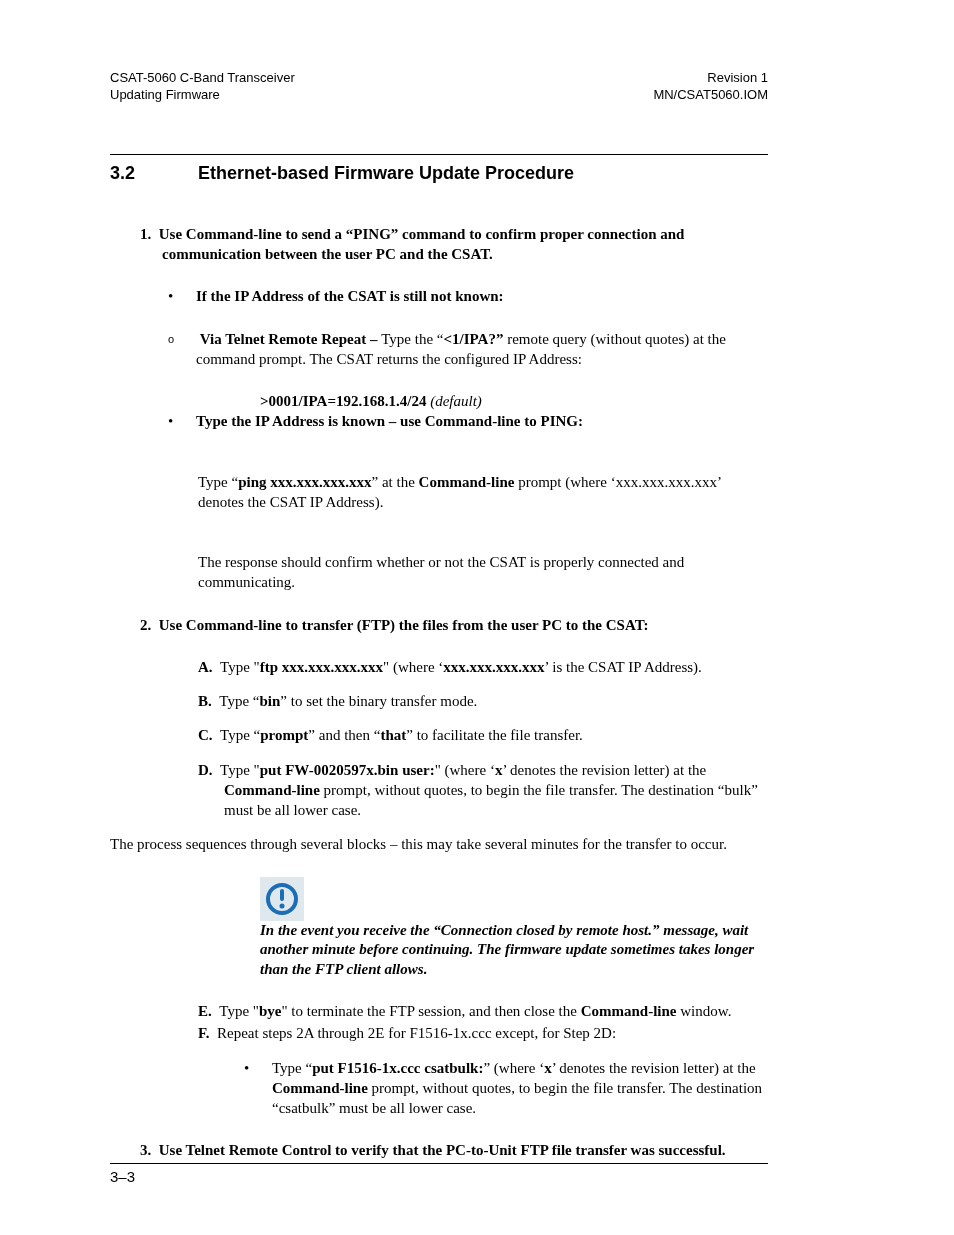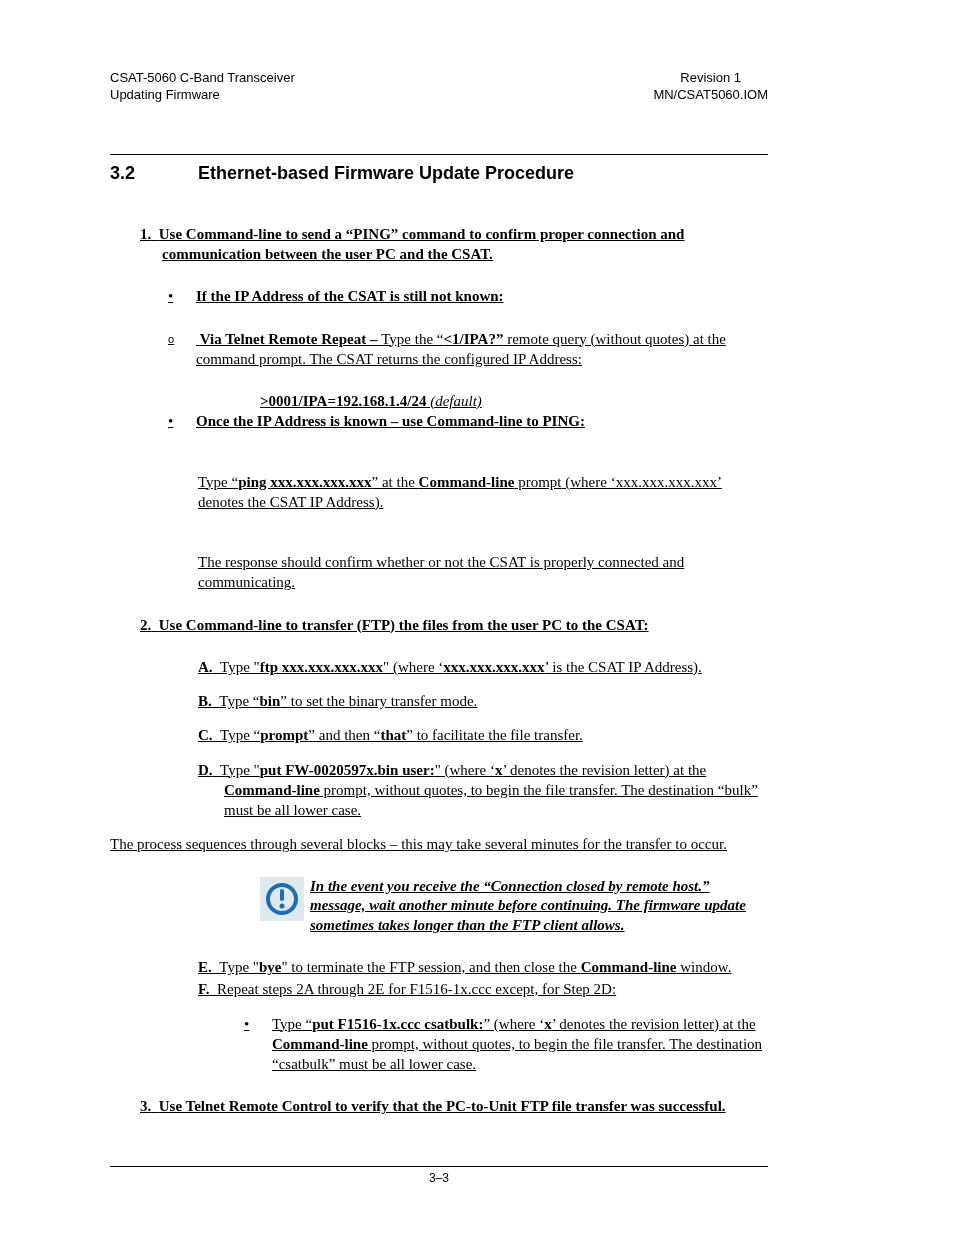--- a/index.html
+++ b/index.html
@@ -19,41 +19,40 @@
   }
   .header-row {
     display: flex;
     justify-content: space-between;
     font-family: Arial, Helvetica, sans-serif;
     font-size: 13px;
     line-height: 1.3;
     margin-bottom: 50px;
   }
   .header-right {
-    text-align: center;
+    text-align: right;
   }
   .rule {
     border: none;
     border-top: 1px solid #000;
     margin: 0 0 6px 0;
   }
   .section-title {
     font-family: Arial, Helvetica, sans-serif;
     font-weight: bold;
     font-size: 18px;
     margin: 8px 0 40px 0;
   }
   .section-title .num {
     display: inline-block;
     width: 88px;
   }
   .content {
     font-size: 15px;
     line-height: 1.35;
-    text-decoration: underline;
   }
   .ol-item {
     margin-left: 30px;
     text-indent: -22px;
     padding-left: 22px;
     margin-bottom: 22px;
   }
   .ol-item .marker { font-weight: bold; }
   .sub1 {
     margin-left: 58px;
@@ -96,20 +95,21 @@
   }
   .plain-para {
     margin-left: 0;
     margin-bottom: 22px;
   }
   .note-row {
     display: flex;
     margin-left: 150px;
     margin-bottom: 22px;
     align-items: flex-start;
+    flex-direction: column;
   }
   .note-icon {
     width: 44px;
     height: 44px;
     background: #dfe8ed;
     margin-right: 6px;
     flex-shrink: 0;
     display: flex;
     align-items: center;
     justify-content: center;
@@ -130,23 +130,23 @@
     bottom: 50px;
     left: 110px;
     right: 110px;
   }
   .footer hr {
     border: none;
     border-top: 1px solid #000;
     margin: 0 0 4px 0;
   }
   .footer .pg {
-    text-align: center;
+    text-align: left;
     font-family: Arial, Helvetica, sans-serif;
-    font-size: 12px;
+    font-size: 15px;
   }
   b { font-weight: bold; }
   i { font-style: italic; }
 </style>
 </head>
 <body>
 
 <div class="page">
 
   <div class="header-row">
@@ -183,21 +183,21 @@
         &nbsp;<b>Via Telnet Remote Repeat – </b><span>Type the “</span><b>&lt;1/IPA?”</b><span> remote query (without quotes) at the command prompt. The CSAT returns the configured IP Address:</span>
       </div>
     </div>
 
     <div class="indent-further">
       <b>&gt;0001/IPA=192.168.1.4/24</b> <i>(default)</i>
     </div>
 
     <div class="sub1 bullet-row">
       <div class="bullet-dot">•</div>
-      <div><b>Once the IP Address is known – use Command-line to PING:</b></div>
+      <div><b>Type the IP Address is known – use Command-line to PING:</b></div>
     </div>
 
     <div class="sub2">
       <span>Type “</span><b>ping xxx.xxx.xxx.xxx</b><span>” at the </span><b>Command-line</b><span> prompt (where ‘xxx.xxx.xxx.xxx’ denotes the CSAT IP Address).</span>
     </div>
 
     <div class="sub2">The response should confirm whether or not the CSAT is properly connected and communicating.</div>
 
     <div class="ol-item">
       <b><span class="marker">2.</span>&nbsp;&nbsp;<span>Use Command-line to transfer (FTP) the files from the user PC to the CSAT:</span></b>

